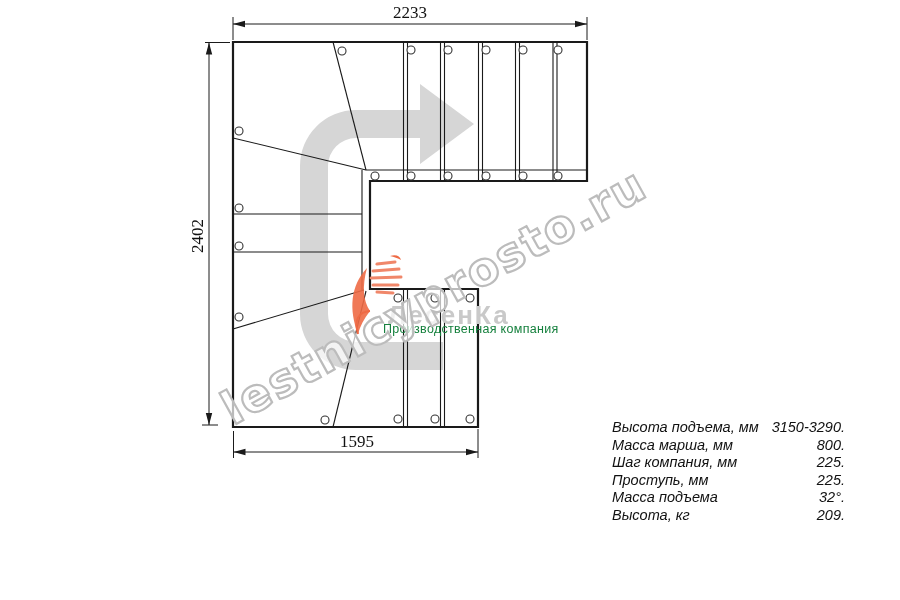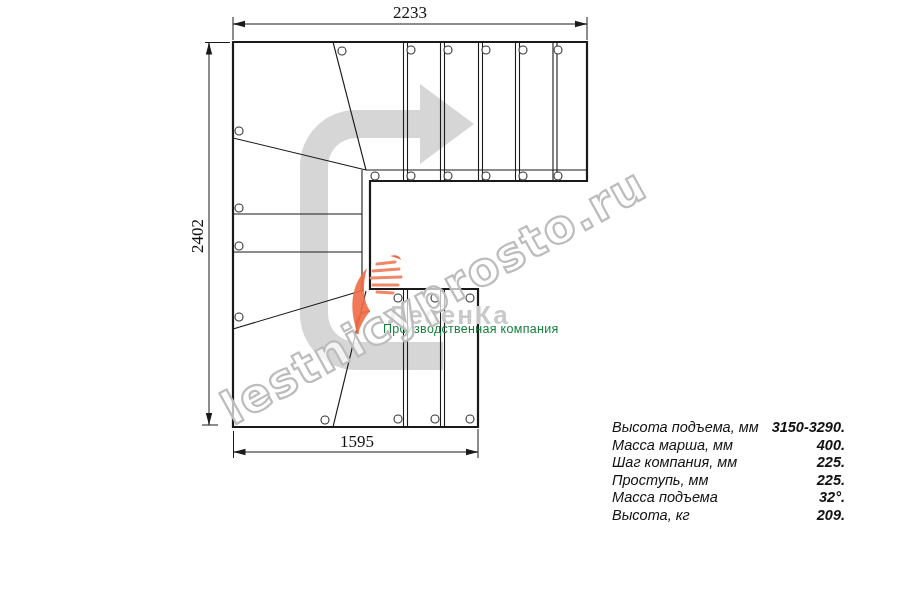--- a/index.html
+++ b/index.html
@@ -7,21 +7,21 @@
          font-family:"Liberation Sans",sans-serif;}
   .layer{position:absolute;left:0;top:0;}
   svg text.dim{font-family:"Liberation Serif","DejaVu Serif",serif;font-size:17px;fill:#111;}
   .brand-word{position:absolute;left:388px;top:300px;font-family:"Liberation Sans",sans-serif;
       font-weight:bold;font-size:26px;line-height:30px;color:#c9c9c9;letter-spacing:2px;text-align:center;}
   .brand-tagline{position:absolute;left:383px;top:323px;font-family:"Liberation Sans",sans-serif;
       font-size:12.5px;line-height:13px;color:#15803d;letter-spacing:0.3px;}
   .specs{position:absolute;left:612px;top:419px;width:233px;color:#111;
       font-style:italic;font-size:14.5px;line-height:17.5px;}
   .specs .row{display:flex;justify-content:space-between;}
-  .specs .val{text-align:center;font-weight:bold;}
+  .specs .val{text-align:center;}
 </style>
 </head>
 <body>
 
 <div class="stage">
 
   <svg class="layer" width="900" height="600" viewBox="0 0 900 600">
 
     <g>
       <path fill="#d6d6d6" d="M443,370 L356,370 A56,56 0 0 1 300,314 L300,166 A56,56 0 0 1 356,110
@@ -128,21 +128,21 @@
     <text x="434" y="312" text-anchor="middle" transform="rotate(-29 434 296)" style="font-family:'DejaVu Sans',sans-serif;font-weight:700;font-size:46px;letter-spacing:2px;" fill="rgba(255,255,255,0.7)" stroke="#bcbcbc" stroke-width="2.2" paint-order="fill stroke">lestnicyprosto.ru</text>
   </svg>
 
   <div class="specs">
     <div class="row">
       <span>Высота подъема, мм</span>
       <span class="val">3150-3290.</span>
     </div>
     <div class="row">
       <span>Масса марша, мм</span>
-      <span class="val">400.</span>
+      <span class="val">800.</span>
     </div>
     <div class="row">
       <span>Шаг компания, мм</span>
       <span class="val">225.</span>
     </div>
     <div class="row">
       <span>Проступь, мм</span>
       <span class="val">225.</span>
     </div>
     <div class="row">

